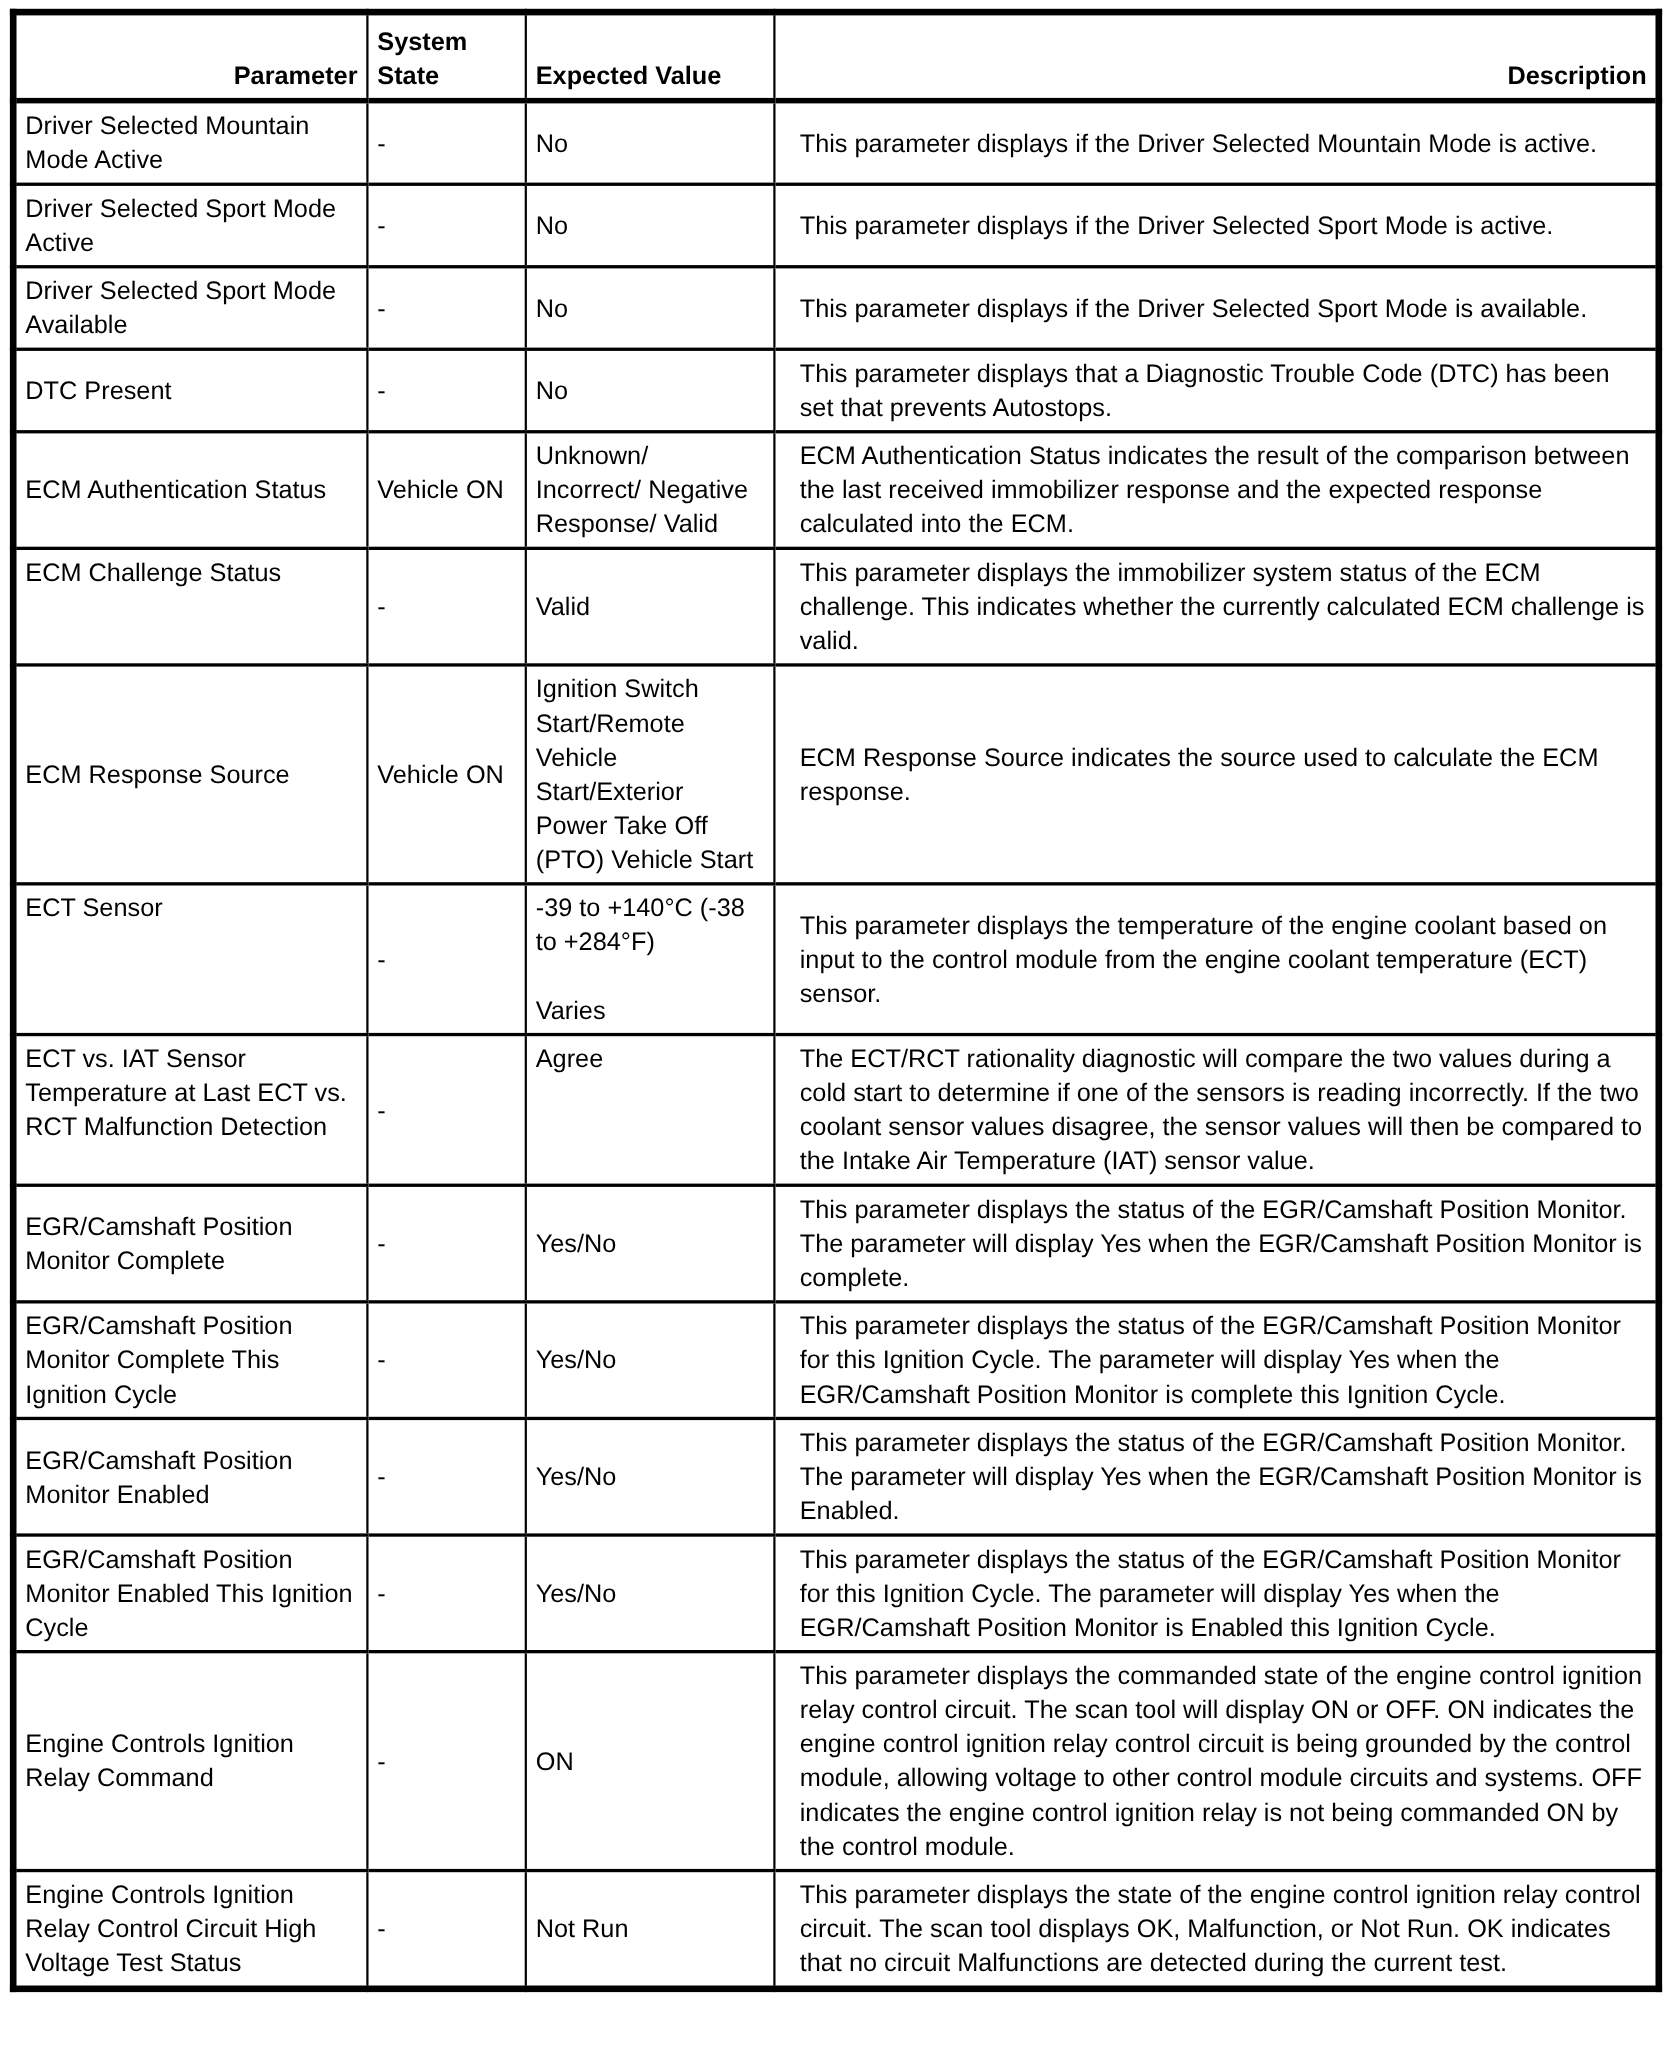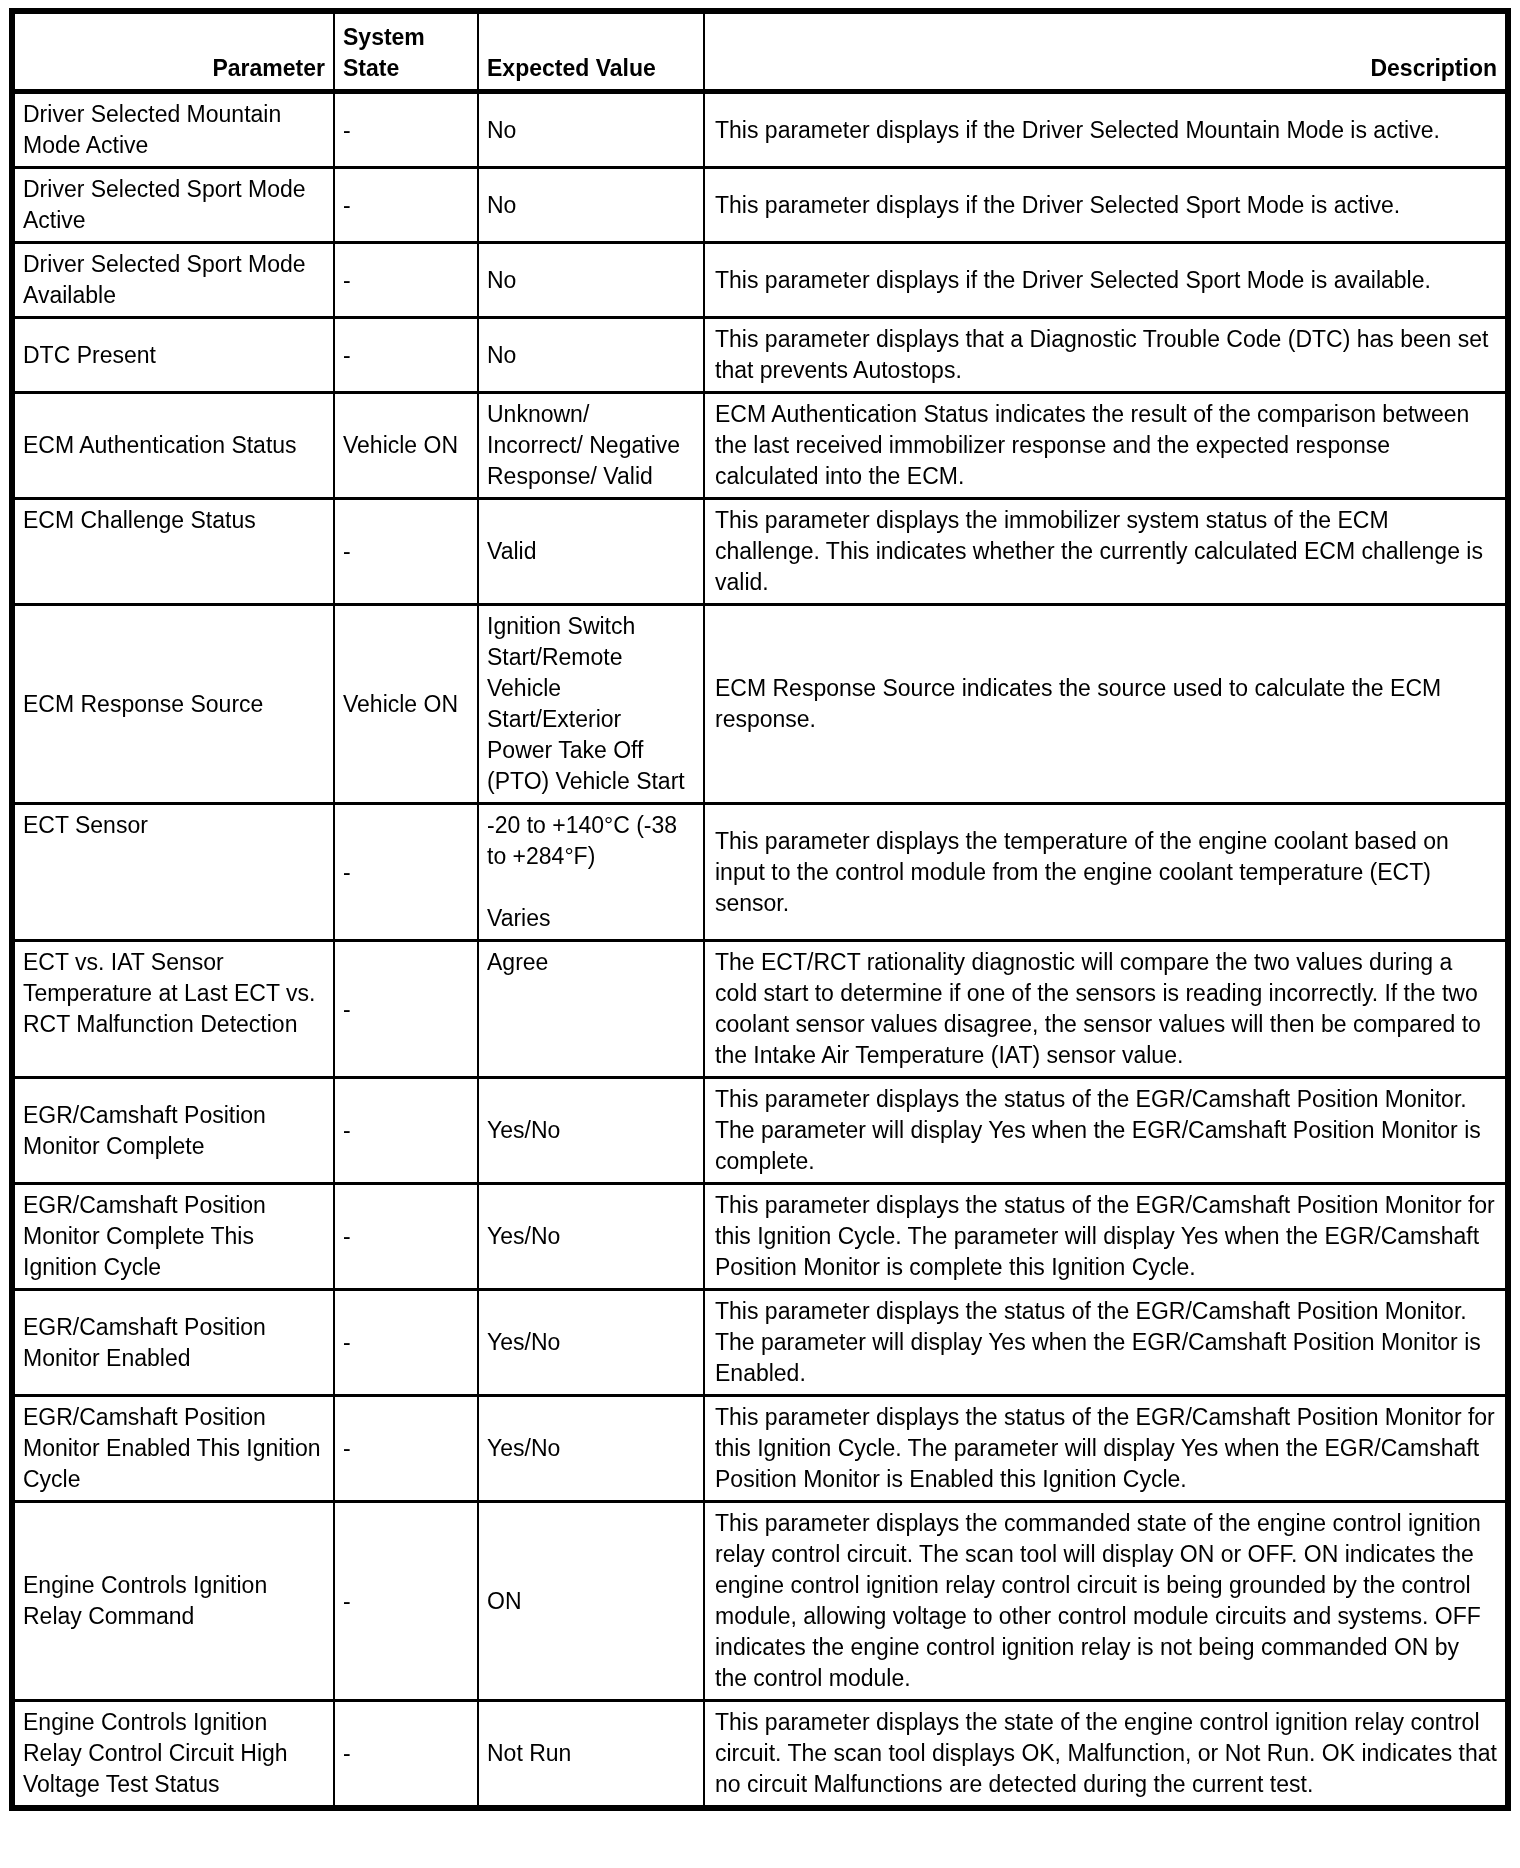--- a/index.html
+++ b/index.html
@@ -39,21 +39,21 @@
     font-weight: bold;
     vertical-align: bottom;
     border-bottom-width: 5px;
     padding-top: 8px;
     padding-bottom: 5px;
     margin-left: 44px;
   }
   th.col-param, th.col-desc { text-align: right; }
   tbody td { border-top-width: 3px; }
   td.cell-value { white-space: pre-line; }
-  td.cell-desc { padding-left: 10px; }
+  td.cell-desc { padding-left: 22px; }
   
   tbody tr:nth-child(6) td.cell-param,
   tbody tr:nth-child(8) td.cell-param,
   tbody tr:nth-child(9) td.cell-param { vertical-align: top; }
   tbody tr:nth-child(9) td.cell-value { vertical-align: top; }
 </style>
 </head>
 <body>
 
 <div class="page">
@@ -118,21 +118,21 @@
 Start/Remote
 Vehicle
 Start/Exterior
 Power Take Off
 (PTO) Vehicle Start</td>
     <td class="cell-desc">ECM Response Source indicates the source used to calculate the ECM response.</td>
   </tr>
         <tr>
     <td class="cell-param">ECT Sensor</td>
     <td class="cell-state">-</td>
-    <td class="cell-value">-20 to +140°C (-38 to +284°F)
+    <td class="cell-value">-39 to +140°C (-38 to +284°F)
 
 Varies</td>
     <td class="cell-desc">This parameter displays the temperature of the engine coolant based on input to the control module from the engine coolant temperature (ECT) sensor.</td>
   </tr>
         <tr>
     <td class="cell-param">ECT vs. IAT Sensor Temperature at Last ECT vs. RCT Malfunction Detection</td>
     <td class="cell-state">-</td>
     <td class="cell-value">Agree</td>
     <td class="cell-desc">The ECT/RCT rationality diagnostic will compare the two values during a cold start to determine if one of the sensors is reading incorrectly. If the two coolant sensor values disagree, the sensor values will then be compared to the Intake Air Temperature (IAT) sensor value.</td>
   </tr>

